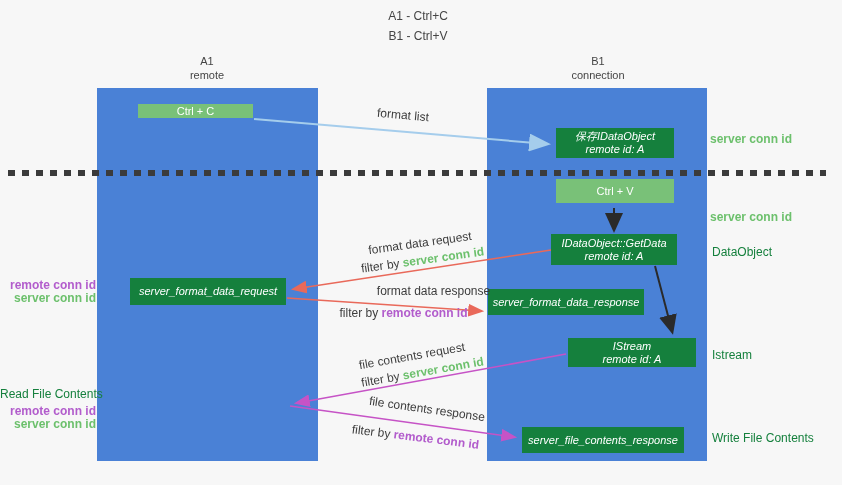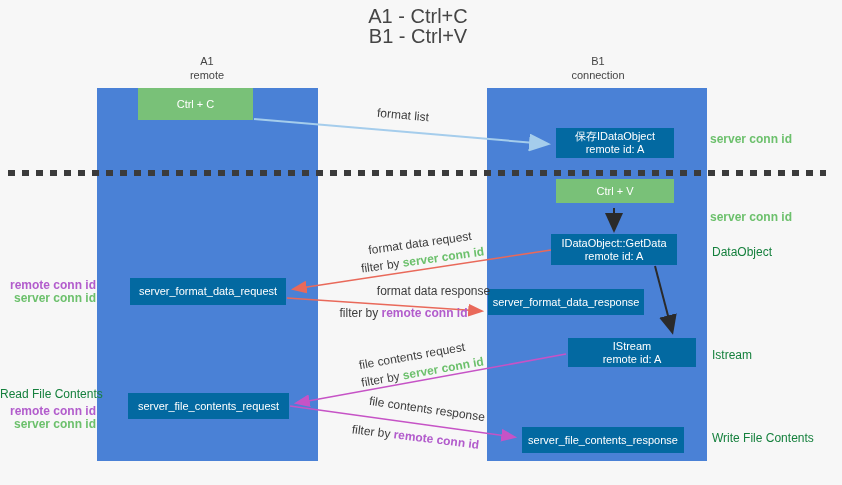--- a/index.html
+++ b/index.html
@@ -1,28 +1,28 @@
 <!DOCTYPE html>
 <html><head>
 <meta charset="utf-8">
 <style>
   html,body{margin:0;padding:0;background:#f7f7f7;font-family:"Liberation Sans",sans-serif;}
   #stage{position:relative;width:842px;height:485px;background:#f7f7f7;overflow:hidden;}
   .abs{position:absolute;}
-  #title{left:338px;top:6px;width:160px;text-align:center;color:#454545;font-size:20px;line-height:20px;}
+  #title{left:338px;top:6px;width:160px;text-align:center;color:#454545;font-size:12px;line-height:20px;}
   .lane-header{width:120px;text-align:center;color:#454545;font-size:11px;line-height:14px;top:54px;}
   #lane-header-left{left:147px;}
   #lane-header-right{left:538px;}
   .lane{top:88px;height:373px;background:#4a81d6;}
   #lane-left{left:97px;width:221px;}
   #lane-right{left:487px;width:220px;}
   .node{color:#ffffff;font-size:11px;display:flex;flex-direction:column;align-items:center;justify-content:center;text-align:center;line-height:13px;}
   .green{background:#79c178;}
-  .orange{background:#0369a1;}
-  #node-ctrl-c{left:138px;top:88px;width:115px;height:32px;}
+  .orange{background:#15803d;font-style:italic;}
+  #node-ctrl-c{left:138px;top:104px;width:115px;height:14px;}
   #node-save-idataobject{left:556px;top:128px;width:118px;height:30px;}
   #node-ctrl-v{left:556px;top:179px;width:118px;height:24px;}
   #node-getdata{left:551px;top:234px;width:126px;height:31px;}
   #node-istream{left:568px;top:338px;width:128px;height:29px;}
   #node-format-request{left:130px;top:278px;width:156px;height:27px;}
   #node-format-response{left:488px;top:289px;width:156px;height:26px;}
   #node-file-request{left:128px;top:393px;width:161px;height:26px;}
   #node-file-response{left:522px;top:427px;width:162px;height:26px;}
   .arrow-label{font-size:12px;color:#3d3d3d;text-align:center;white-space:nowrap;}
   .grn{color:#6cc06c;font-weight:bold;}
@@ -112,23 +112,20 @@
   </div>
 
   <div class="abs node orange" id="node-format-request">
     <span>server_format_data_request</span>
   </div>
 
   <div class="abs node orange" id="node-format-response">
     <span>server_format_data_response</span>
   </div>
 
-  <div class="abs node orange" id="node-file-request">
-    <span>server_file_contents_request</span>
-  </div>
 
   <div class="abs node orange" id="node-file-response">
     <span>server_file_contents_response</span>
   </div>
 
   <div class="abs arrow-label" style="left:358px;top:108px;width:90px;transform:rotate(5deg);">format list</div>
 
   <div class="abs arrow-label" style="left:360px;top:236px;width:120px;transform:rotate(-8deg);">format data request</div>
 
   <div class="abs arrow-label" style="left:355px;top:253px;width:135px;transform:rotate(-8deg);">

